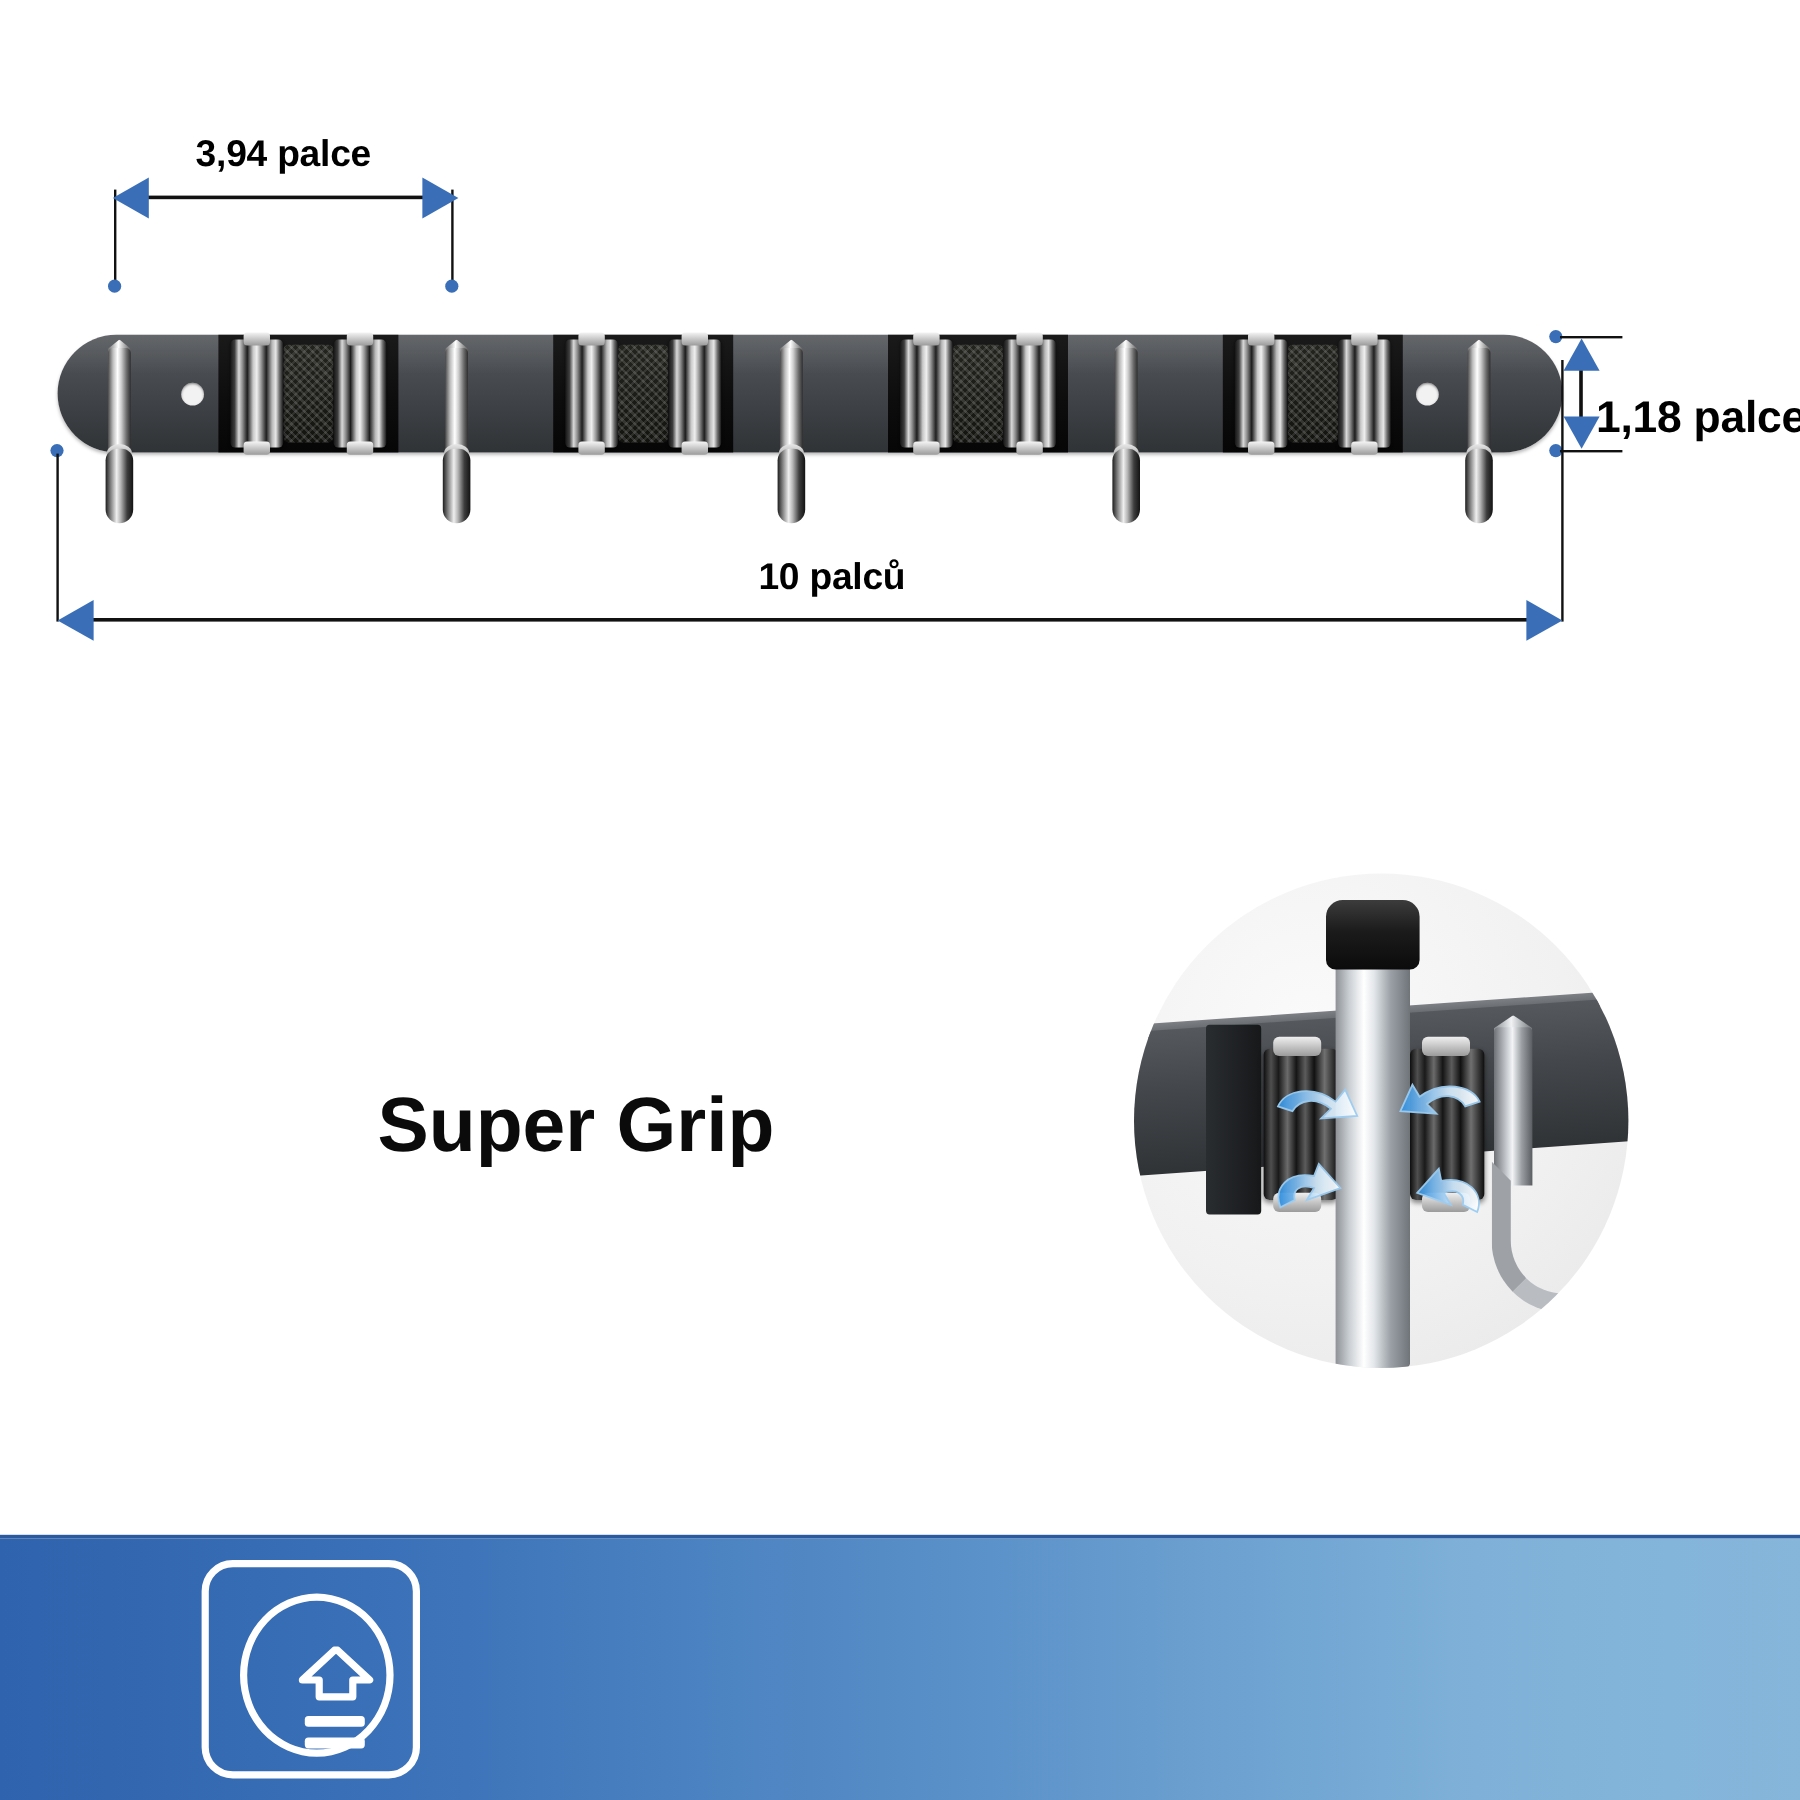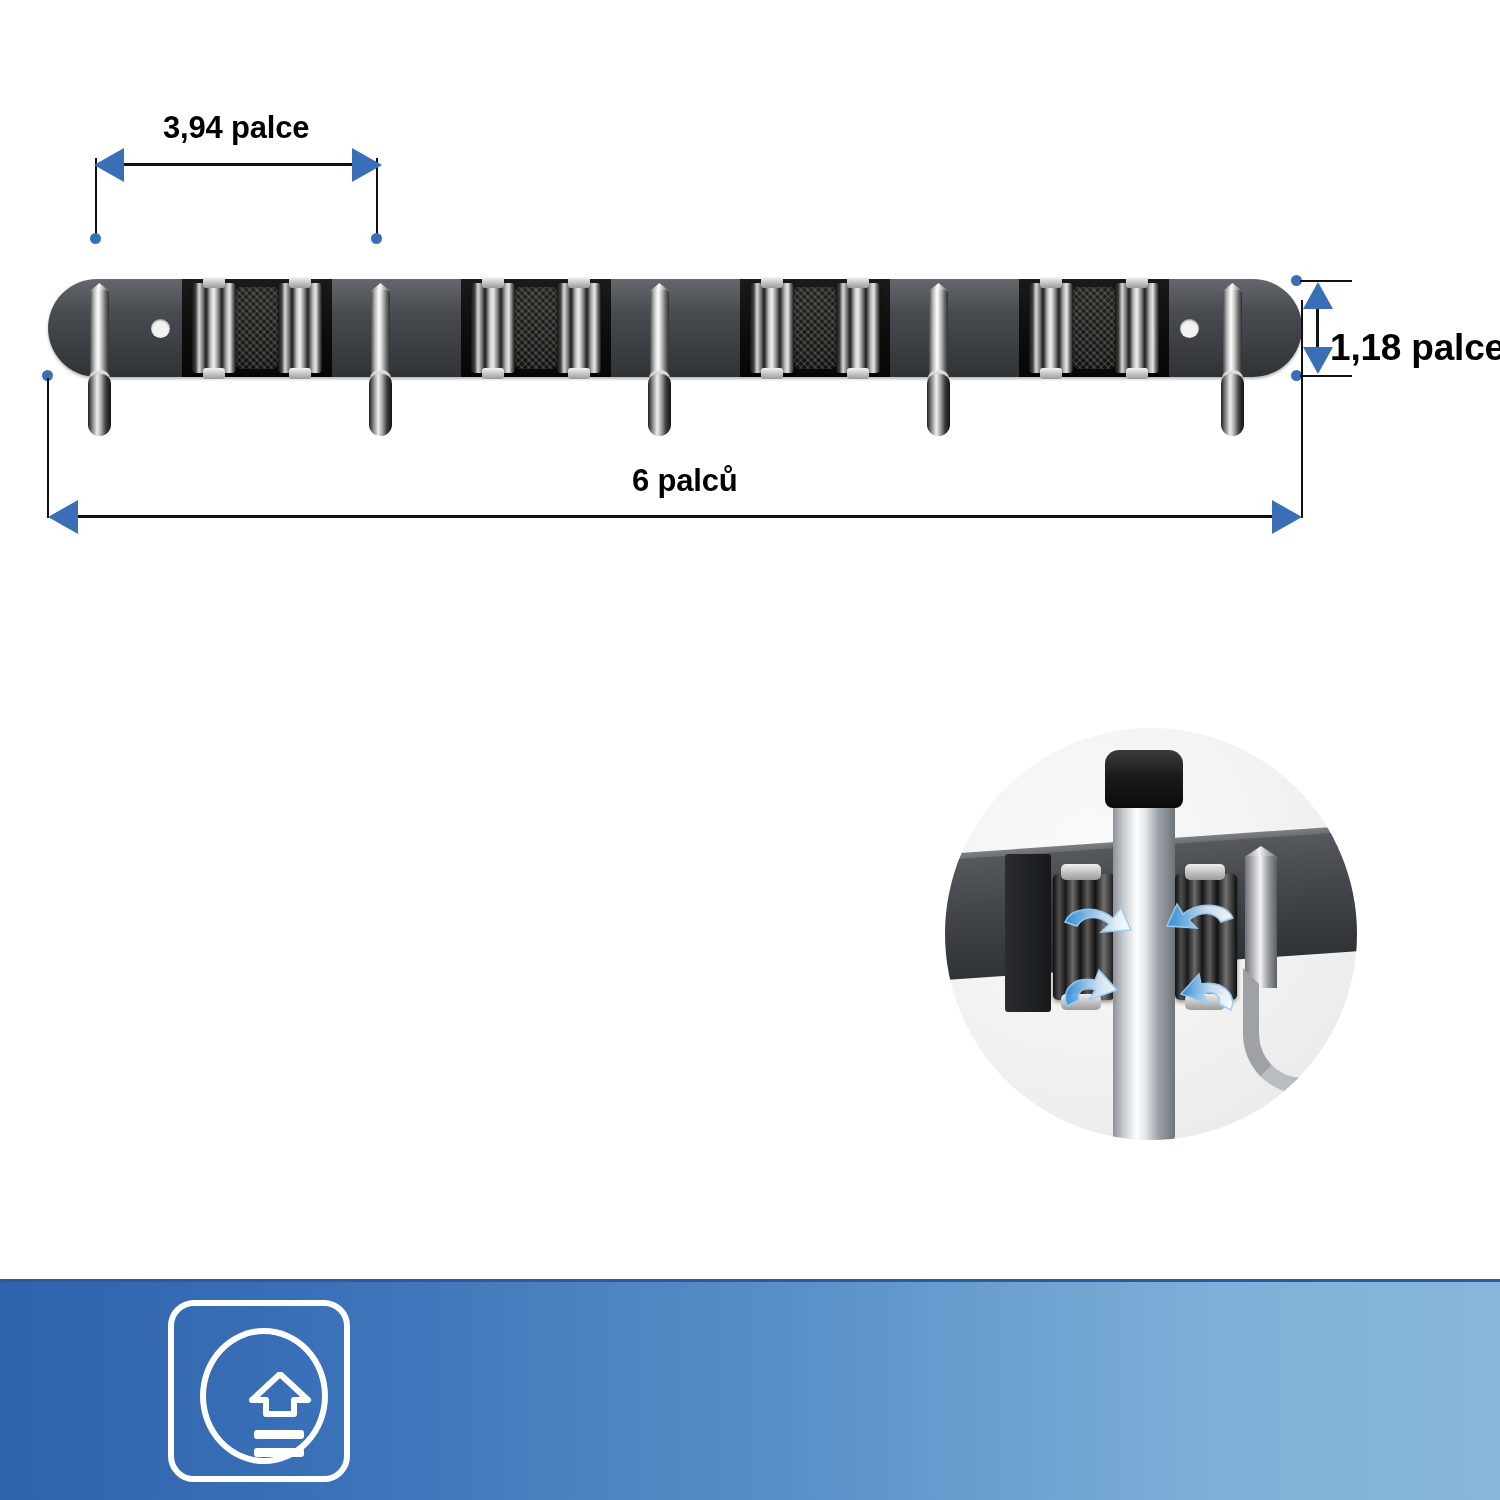--- a/index.html
+++ b/index.html
@@ -322,27 +322,28 @@
   <div class="ah ah-up" style="left:1303px;top:282px;"></div>
   <div class="ah ah-down" style="left:1303px;top:347px;"></div>
 
   <div class="dim-label" id="label-right">1,18 palce</div>
 
   <div class="dot" style="left:42px;top:370px;"></div>
   <div class="ext-line" style="left:47px;top:378px;height:140px;"></div>
 
   <div class="ext-line" style="left:1301px;top:300px;height:218px;"></div>
 
-  <div class="dim-label" id="label-bottom">6 palců</div>
+  <div class="dim-label" id="label-bottom">10 palců</div>
 
   <div class="arrow-line-h" style="left:64px;top:515px;width:1222px;"></div>
   <div class="ah ah-left" style="left:48px;top:500px;"></div>
   <div class="ah ah-right" style="left:1272px;top:500px;"></div>
 
   <div class="headline">
+    <span>Super Grip</span>
   </div>
 
   <div class="detail">
     <div class="d-bar-edge"></div>
     <div class="d-bar"></div>
     <div class="d-plate"></div>
 
     <div class="d-roller l">
       <div class="d-rcap" style="left:8px;top:-10px;"></div>
       <div class="d-rcap" style="left:8px;bottom:-10px;"></div>

